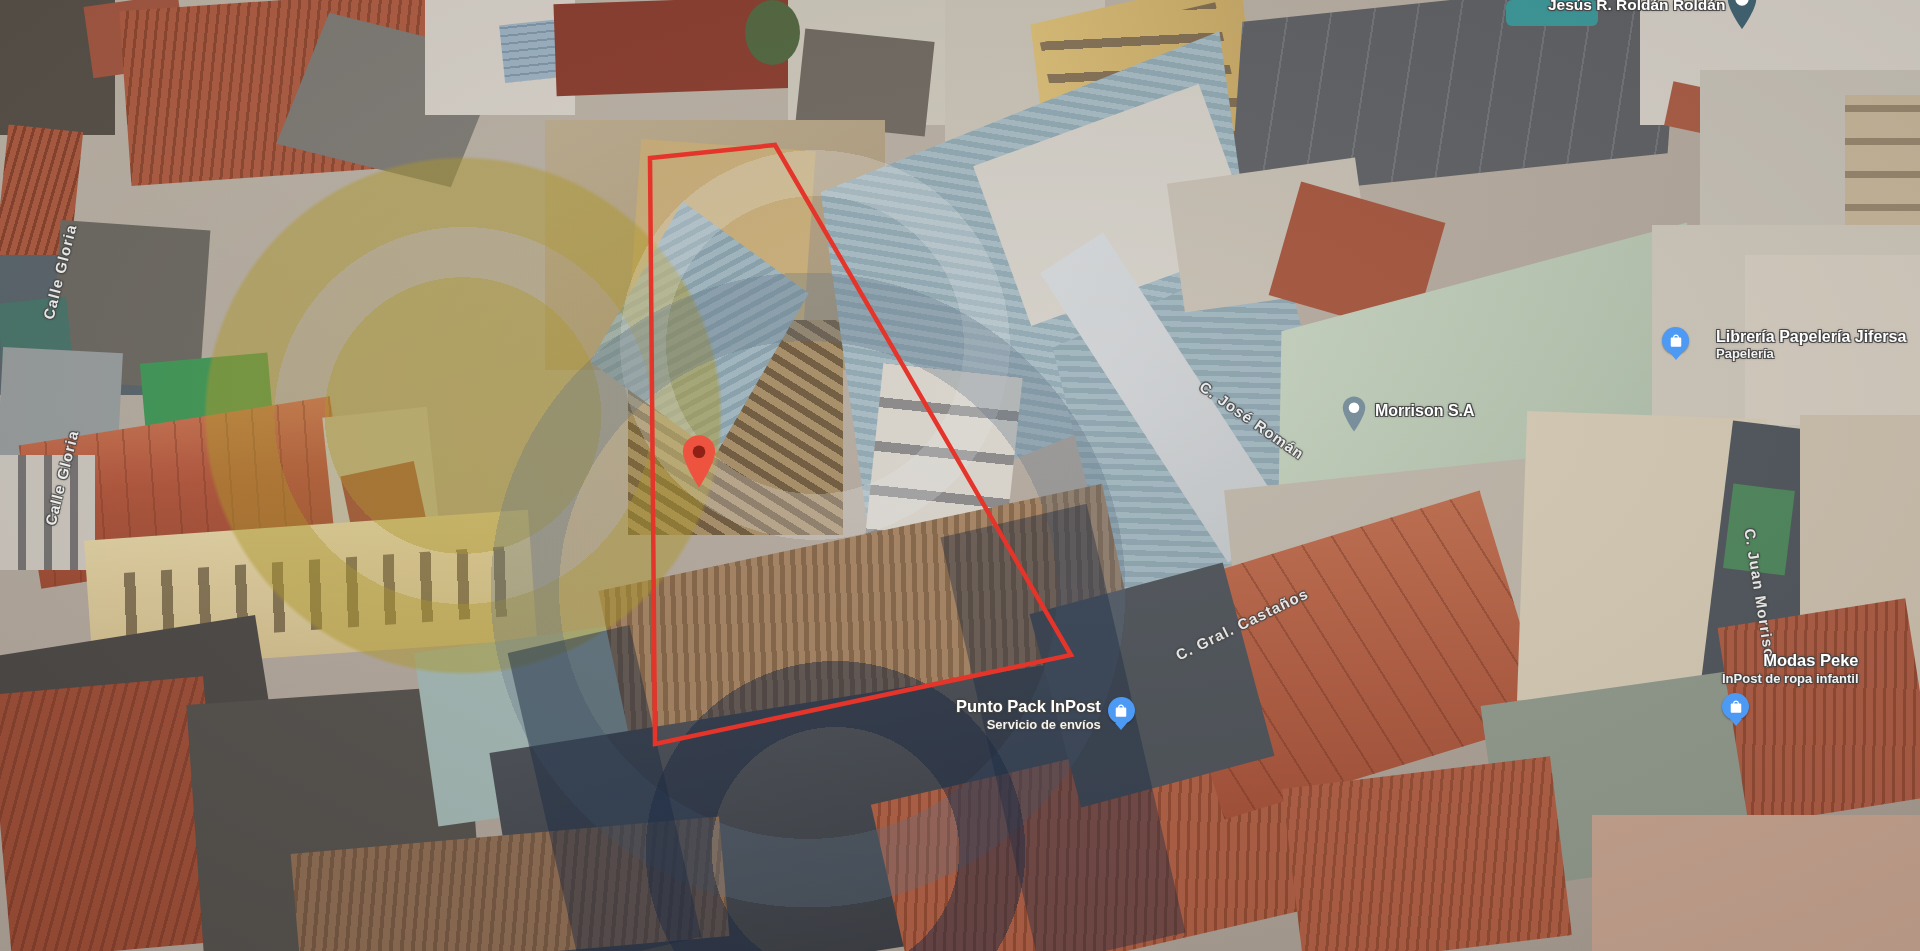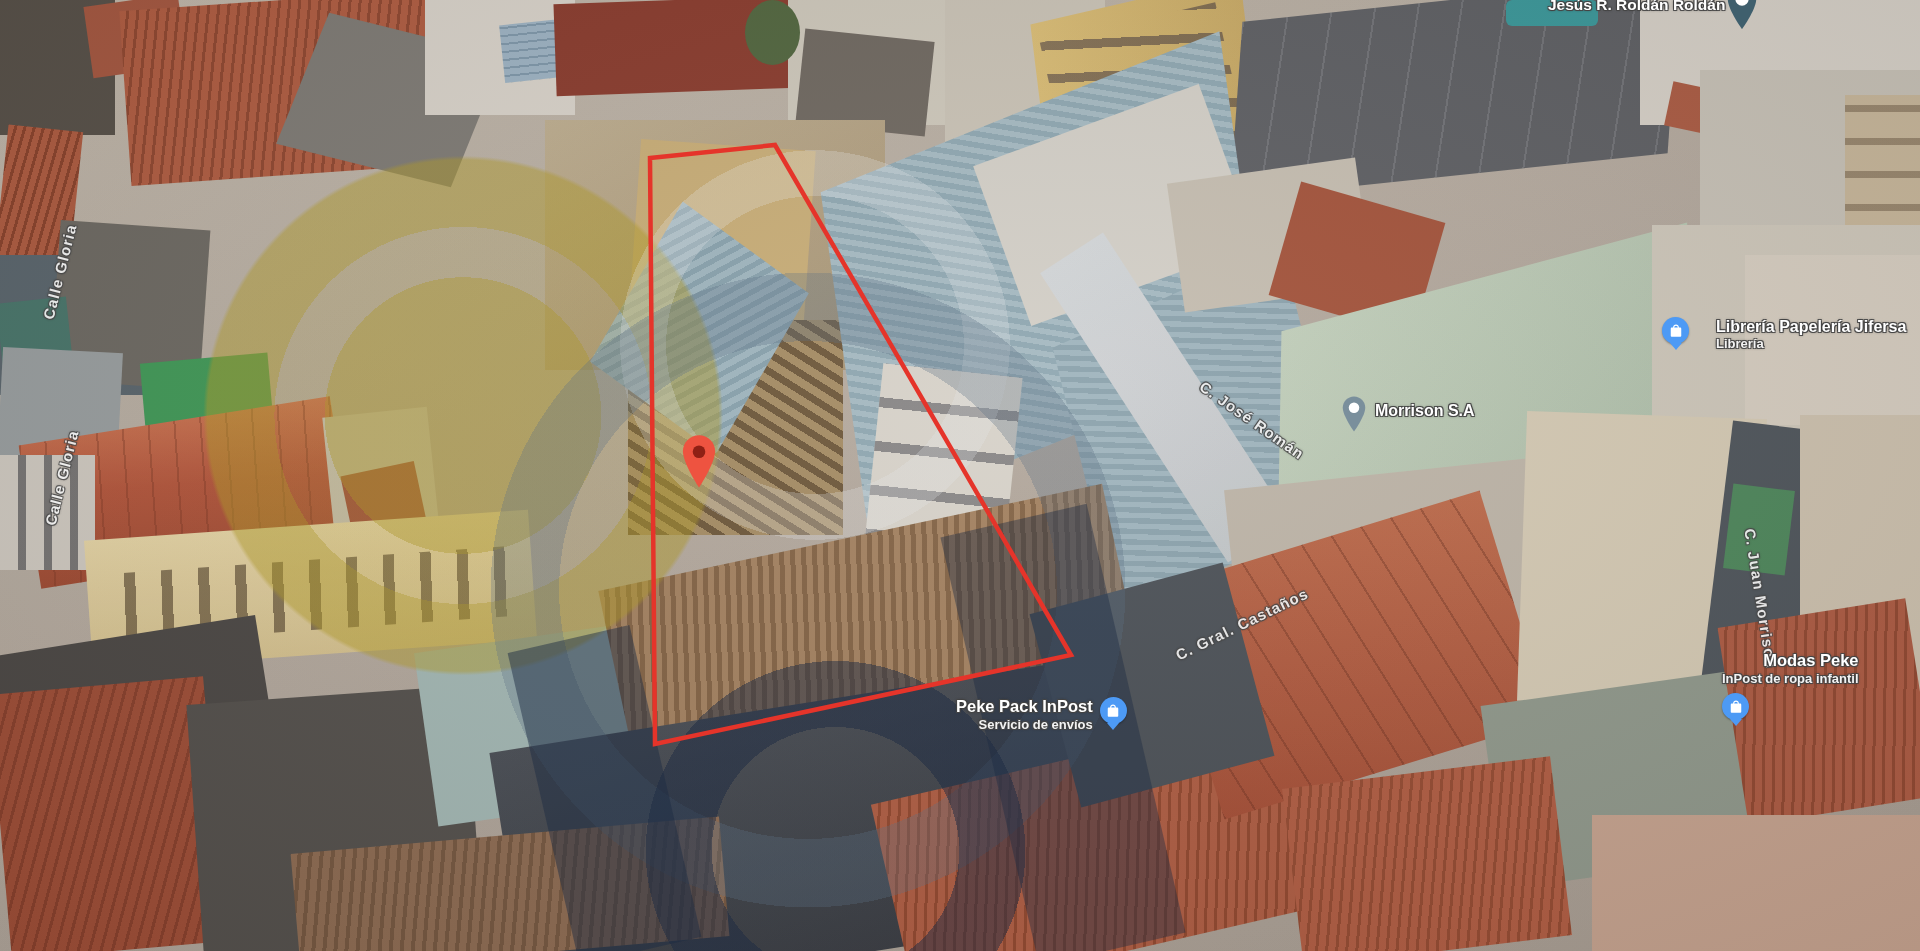--- a/index.html
+++ b/index.html
@@ -137,43 +137,43 @@
   <div class="street" style="left:1678px;top:604px;width:170px;transform:rotate(81deg);">C. Juan Morrison</div>
 
   <div class="poi" style="left:1548px;top:-4px;">
     <div class="txt" style="font-size:15.5px;">Jesús R. Roldán Roldán</div>
   </div>
   <svg class="jpin" viewBox="0 0 24 30">
     <path d="M12 1C7 1 3 5 3 10c0 6.5 9 19 9 19s9-12.5 9-19c0-5-4-9-9-9z" fill="#3f5f6d"></path>
     <circle cx="12" cy="10" r="4.2" fill="#fff"></circle>
   </svg>
 
-  <div class="poi" style="left:1662px;top:317px;gap:27px;">
+  <div class="poi" style="left:1662px;top:327px;gap:27px;">
     <div class="picon">
       <svg width="14" height="14" viewBox="0 0 24 24">
         <path fill="#fff" d="M19 6h-2c0-2.76-2.24-5-5-5S7 3.24 7 6H5C3.9 6 3 6.9 3 8v12c0 1.1.9 2 2 2h14c1.1 0 2-.9 2-2V8c0-1.1-.9-2-2-2zm-7-3c1.66 0 3 1.34 3 3H9c0-1.66 1.34-3 3-3z"></path>
       </svg>
     </div>
     <div>
       <div class="txt" style="font-size:16px;">Librería Papelería Jifersa</div>
-      <div class="txt sub">Librería</div>
+      <div class="txt sub">Papelería</div>
     </div>
   </div>
 
   <svg class="spin" viewBox="0 0 24 30">
     <path d="M12 1C7 1 3 5 3 10c0 6.5 9 19 9 19s9-12.5 9-19c0-5-4-9-9-9z" fill="#7a8f9c"></path>
     <circle cx="12" cy="10" r="4.2" fill="#fff"></circle>
   </svg>
   <div class="poi" style="left:1375px;top:401px;">
     <div class="txt" style="font-size:16px;">Morrison S.A</div>
   </div>
 
   <div class="poi" style="left:956px;top:697px;">
     <div class="txt txt-r">
-      <div style="font-size:16.5px;">Peke Pack InPost</div>
+      <div style="font-size:16.5px;">Punto Pack InPost</div>
       <div class="sub">Servicio de envíos</div>
     </div>
     <div class="picon">
       <svg width="14" height="14" viewBox="0 0 24 24">
         <path fill="#fff" d="M19 6h-2c0-2.76-2.24-5-5-5S7 3.24 7 6H5C3.9 6 3 6.9 3 8v12c0 1.1.9 2 2 2h14c1.1 0 2-.9 2-2V8c0-1.1-.9-2-2-2zm-7-3c1.66 0 3 1.34 3 3H9c0-1.66 1.34-3 3-3z"></path>
       </svg>
     </div>
   </div>
 
   <div class="poi" style="left:1722px;top:651px;flex-direction:column;">

